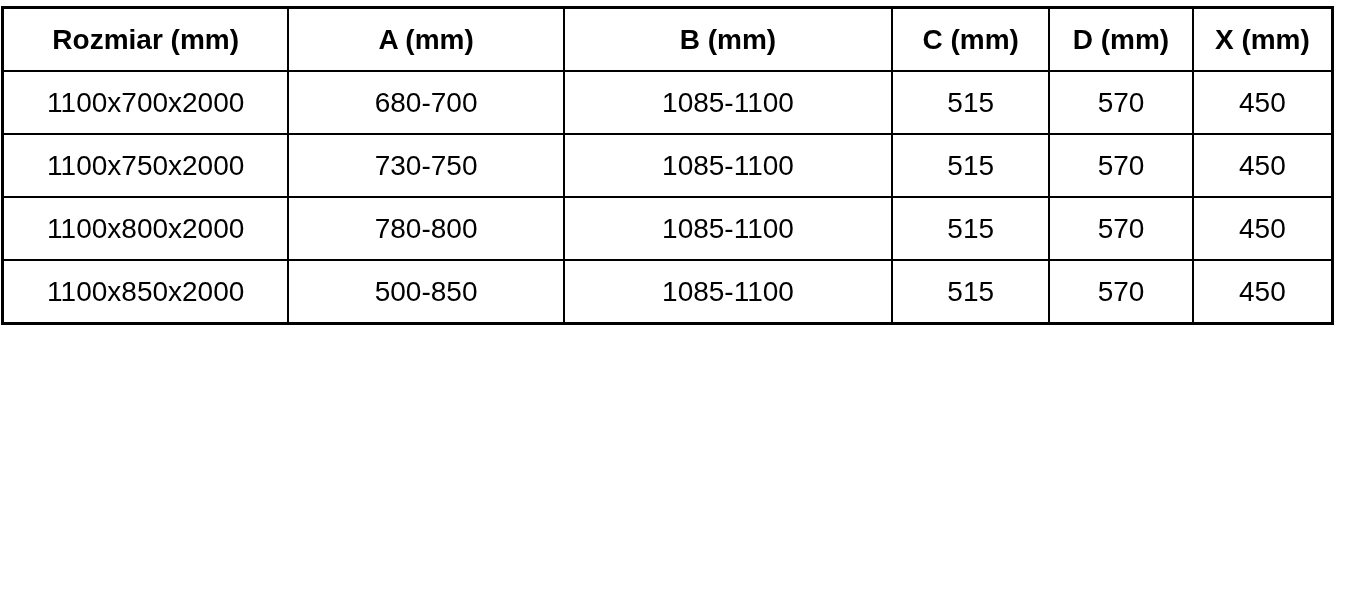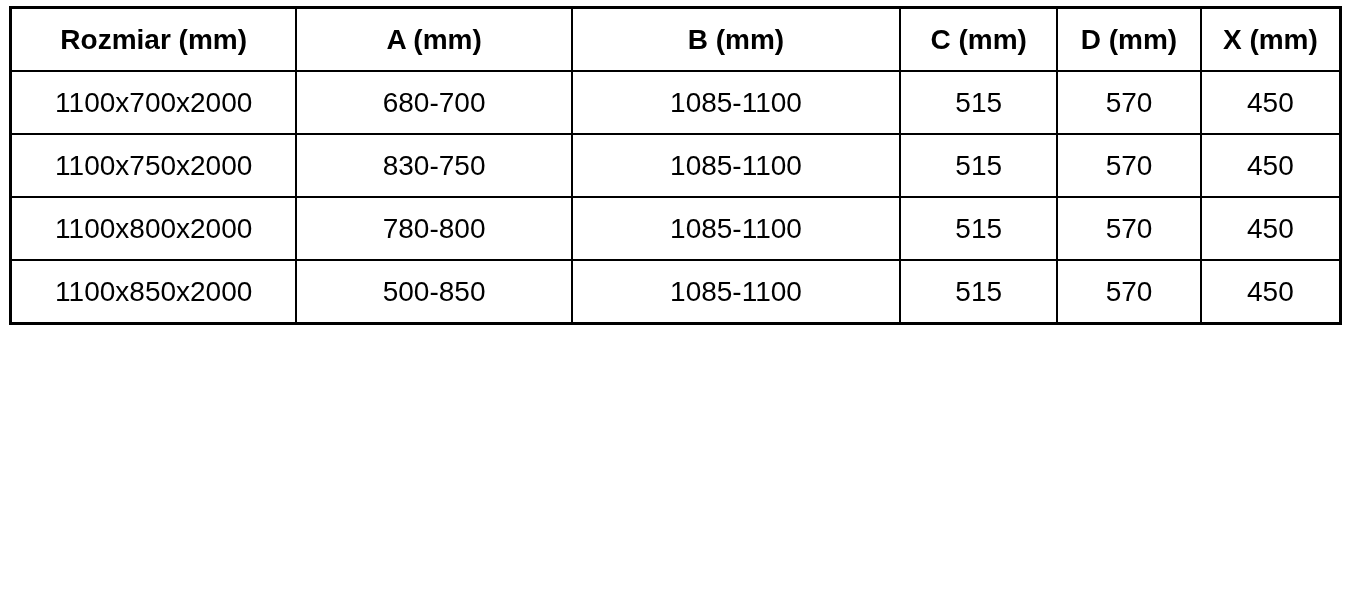--- a/index.html
+++ b/index.html
@@ -6,21 +6,21 @@
     margin: 0;
     padding: 0;
     background: #ffffff;
     font-family: "Liberation Sans", sans-serif;
   }
   .page {
     width: 1351px;
     height: 591px;
     background: #ffffff;
     box-sizing: border-box;
-    padding: 6px 9px;
+    padding: 6px 1px;
   }
   table.spec-table {
     border-collapse: collapse;
     table-layout: fixed;
     width: 1333px;
     background: #ffffff;
     border: 3px solid #000000;
   }
   table.spec-table th,
   table.spec-table td {
@@ -71,21 +71,21 @@
       <tr>
         <td>1100x700x2000</td>
         <td>680-700</td>
         <td>1085-1100</td>
         <td>515</td>
         <td>570</td>
         <td>450</td>
       </tr>
       <tr>
         <td>1100x750x2000</td>
-        <td>830-750</td>
+        <td>730-750</td>
         <td>1085-1100</td>
         <td>515</td>
         <td>570</td>
         <td>450</td>
       </tr>
       <tr>
         <td>1100x800x2000</td>
         <td>780-800</td>
         <td>1085-1100</td>
         <td>515</td>

